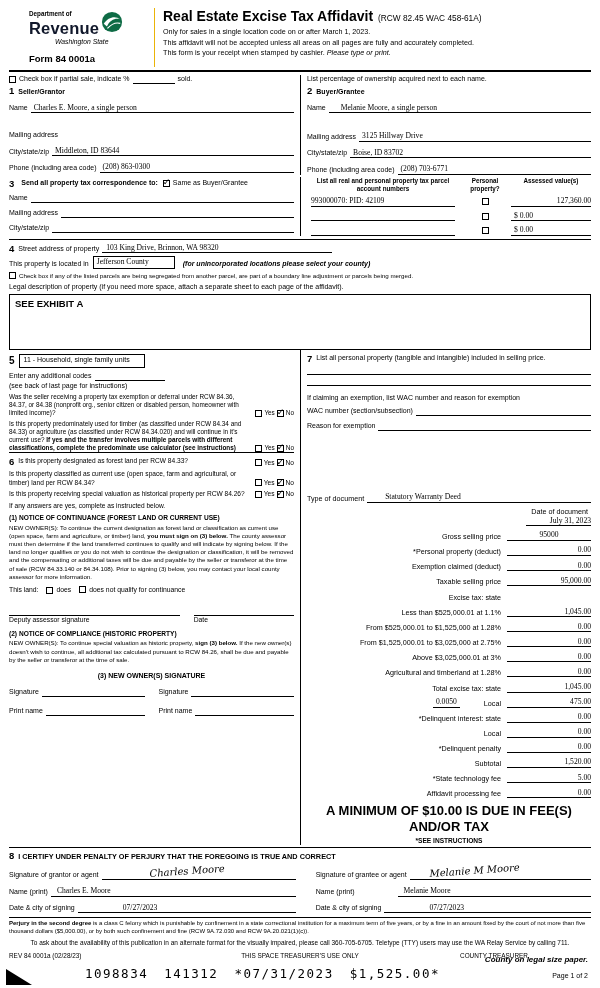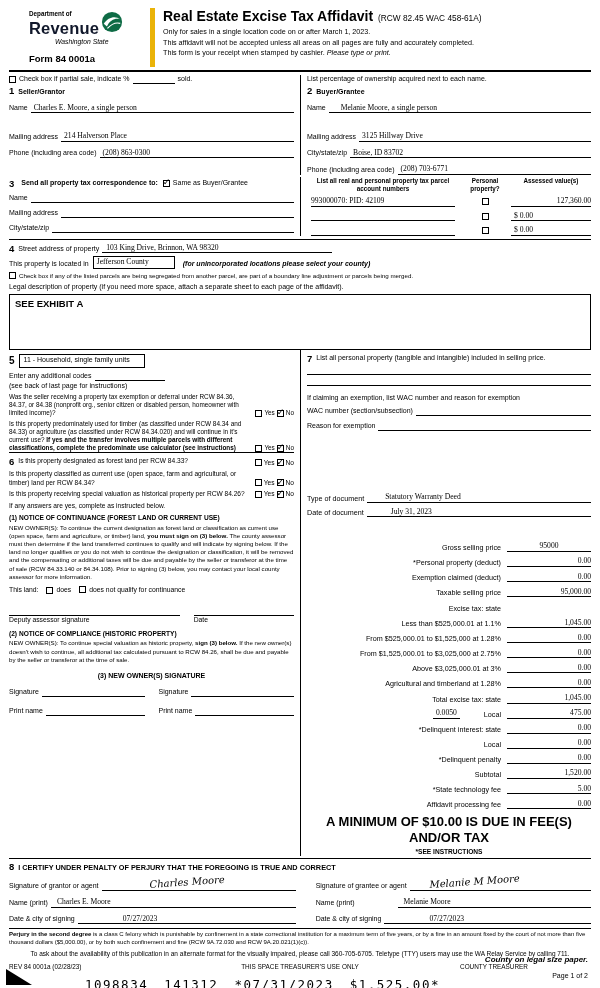--- a/index.html
+++ b/index.html
@@ -14,21 +14,21 @@
 .c{text-align:center;}
 .tiny{font-size:6.2px;}
 .fill{font-family:"Liberation Serif","DejaVu Serif",serif;font-size:7.6px;white-space:nowrap;}
 .fld{border-bottom:1px solid #000;display:flex;align-items:flex-end;min-height:9px;}
 .cb{width:7px;height:7px;border:1px solid #000;flex:0 0 auto;position:relative;display:inline-block;vertical-align:-1px;background:#fff;}
 .cb.on::after{content:"\2713";position:absolute;left:-1px;top:-3.5px;font-size:9px;font-weight:700;}
 .num{font-weight:bold;font-size:9.5px;margin-right:4px;line-height:1;}
 .lbl{margin-right:3px;white-space:nowrap;}
 
 .hdr{display:flex;border-bottom:2.5px solid #000;padding-bottom:3px;min-height:64px;}
-.hlogo{flex:0 0 146px;border-right:5px solid #eab308;position:relative;padding:2px 4px 0 20px;}
+.hlogo{flex:0 0 146px;border-right:1px solid #eab308;position:relative;padding:2px 4px 0 20px;}
 .dept{font-size:6.3px;font-weight:bold;}
 .agency{font-size:16.5px;font-weight:800;color:#11182b;letter-spacing:.2px;}
 .wstate{font-size:6.8px;font-style:italic;margin-left:26px;}
 .formnum{font-size:9.5px;font-weight:bold;margin-top:6px;}
 .lmark{position:absolute;top:3px;left:92px;width:22px;height:22px;}
 .htitle{flex:1;padding:0 0 0 8px;}
 .trow1{display:flex;align-items:baseline;gap:5px;}
 .ttl{font-size:14px;font-weight:bold;}
 .rcw{font-size:8.3px;}
 .note{font-size:7.2px;margin-top:1.6px;}
@@ -140,22 +140,25 @@
       </div>
       <div class="line">
         <span class="lbl">Name</span>
         <span class="fld grow">
             <span class="fill" style="margin-left:3px;">Charles E. Moore, a single person</span>
           </span>
       </div>
       <div class="sp"></div>
       <div class="line">
         <span class="lbl">Mailing address</span>
+      </div>
+      <div class="line">
+        <span class="lbl">City/state/zip</span>
         <span class="fld grow">
-            <span class="fill" style="margin-left:3px;">214 Halverson Place</span>
+            <span class="fill" style="margin-left:3px;">Middleton, ID 83644</span>
           </span>
       </div>
       <div class="line">
         <span class="lbl">Phone (including area code)</span>
         <span class="fld grow">
             <span class="fill" style="margin-left:3px;">(208) 863-0300</span>
           </span>
       </div>
     </div>
     <div class="halfR">
@@ -425,21 +428,21 @@
         </div>
       </div>
 
       <div class="taxcol">
         <div class="docrow">
           <span class="lbl">Type of document</span>
           <span class="fld grow">
               <span class="fill" style="margin-left:18px;">Statutory Warranty Deed</span>
             </span>
         </div>
-        <div class="docrow" style="margin-bottom:24px;">
+        <div class="docrow" style="margin-bottom:4px;flex-direction:column;">
           <span class="lbl">Date of document</span>
           <span class="fld grow">
               <span class="fill" style="margin-left:24px;">July 31, 2023</span>
             </span>
         </div>
 
         <div class="trow">
             <span class="tlabel">Gross selling price</span>
             <span class="tval ctr">
               <span class="fill">95000</span>

